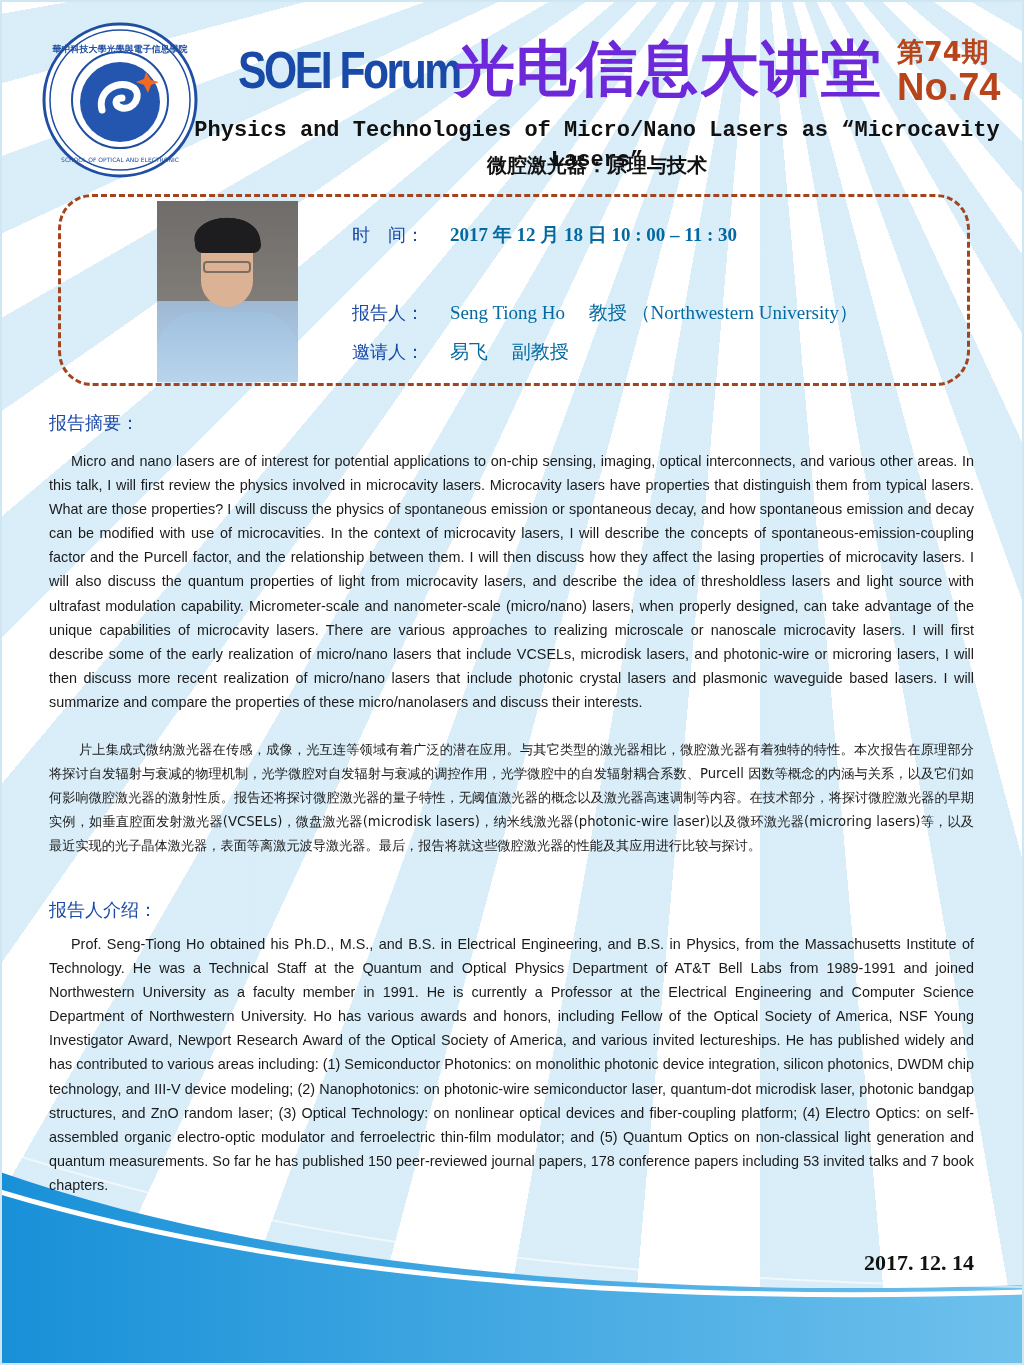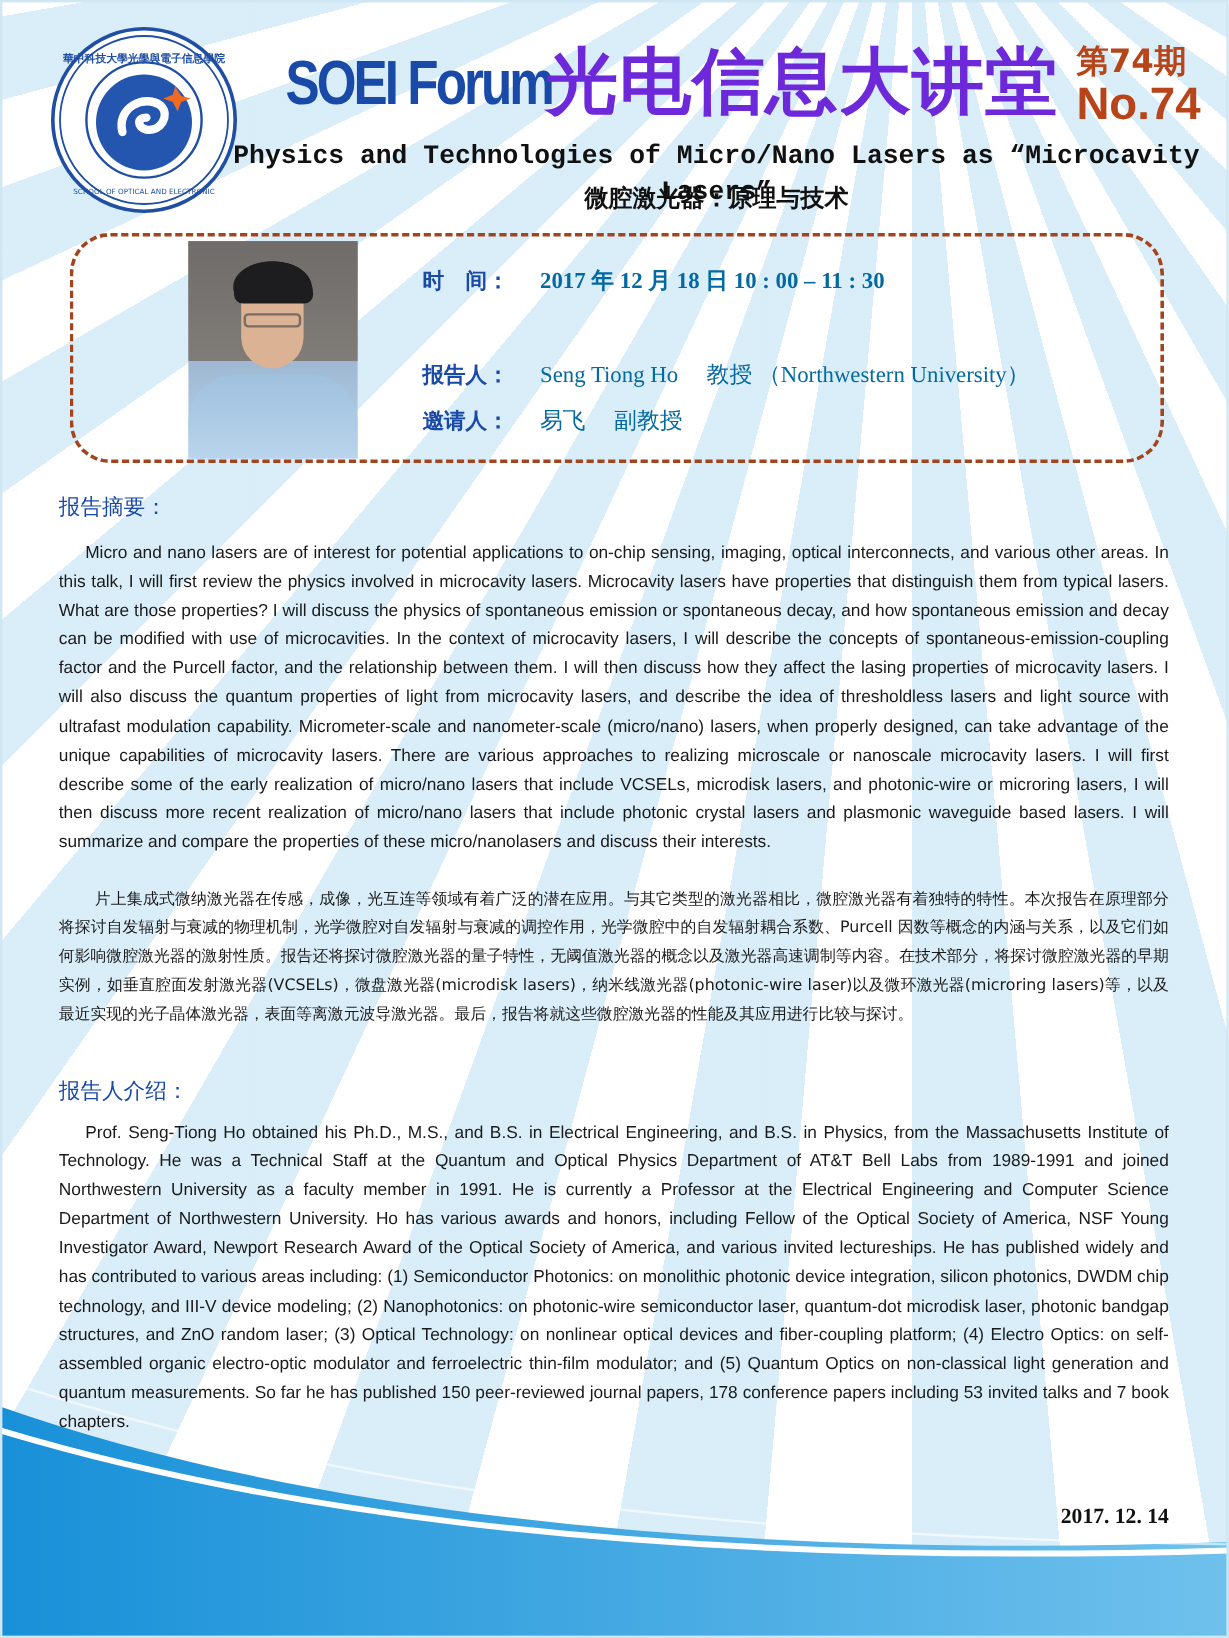--- a/index.html
+++ b/index.html
@@ -77,21 +77,21 @@
     background: #1d1c1f; border-radius: 34px 34px 10px 10px;
   }
   .photo .glasses {
     position: absolute; left: 46px; top: 60px; width: 48px; height: 12px;
     border: 2px solid #7a6d62; border-radius: 4px; box-sizing: border-box;
   }
   .info-row {
     position: absolute; left: 352px; height: 30px; line-height: 30px; font-size: 19px; white-space: nowrap;
   }
   .info-label {
-    display: inline-block; width: 98px; color: #1a4aa8; font-weight: bold;
+    display: inline-block; width: 98px; color: #1a4aa8; font-weight: normal;
     font-family: "DejaVu Sans", sans-serif; font-size: 18px;
   }
   .info-value {
     color: #0369a1; font-family: "Liberation Serif", "DejaVu Serif", serif; font-size: 19px;
   }
   .info-value.bold { font-weight: bold; }
 
   
   .section-heading {
     position: absolute; left: 49px; color: #1a4aa8; font-weight: normal;
@@ -104,21 +104,21 @@
   }
   .para.cn {
     font-family: "DejaVu Sans", sans-serif; font-size: 13.2px; line-height: 24.1px; text-indent: 30px;
   }
   .footer-org {
     position: absolute; right: 50px; top: 1220px; text-align: right;
     font-family: "DejaVu Sans", sans-serif; font-weight: bold; font-size: 16px; color: #111; line-height: 26px;
   }
   .footer-date {
     position: absolute; right: 50px; top: 1250px; text-align: right;
-    font-family: "Liberation Serif", serif; font-weight: bold; font-size: 18px; color: #111; line-height: 26px;
+    font-family: "Liberation Serif", serif; font-weight: bold; font-size: 22px; color: #111; line-height: 26px;
   }
 </style>
 </head>
 <body>
 
 <div class="bg"></div>
 <svg class="bg-wave" viewBox="0 0 1024 1365" preserveAspectRatio="none">
   <defs>
     <linearGradient id="wg" x1="0" y1="0" x2="1" y2="0">
       <stop offset="0" stop-color="#1890d8"></stop>

